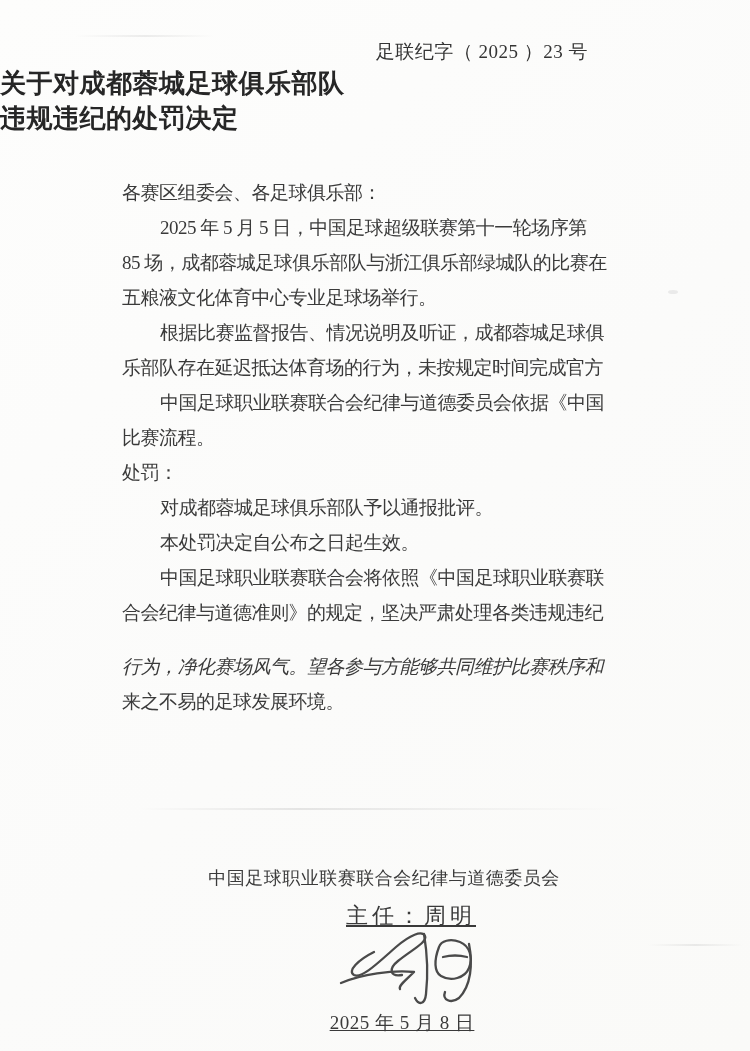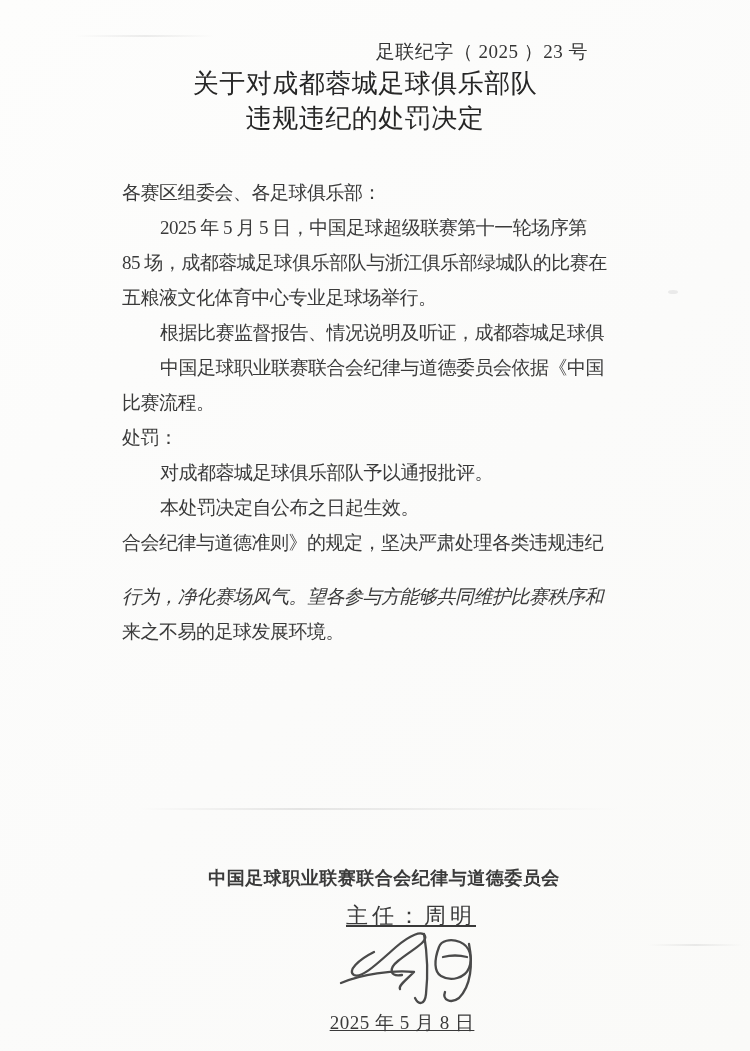--- a/index.html
+++ b/index.html
@@ -26,35 +26,35 @@
   .smudge2{top:333px;left:582px;width:6px;height:3px;border-radius:50%;
     background:rgba(160,160,160,.14);}
 
   .doc-number{
     position:absolute;top:40px;left:0;width:588px;
     text-align:right;font-size:19px;line-height:24px;color:#343434;
     letter-spacing:.5px;white-space:nowrap;
   }
   .title{
     position:absolute;top:66px;left:0;width:730px;
-    text-align:center;font-weight:400;color:#262626;
+    text-align:left;font-weight:700;color:#262626;
     font-size:26px;line-height:35px;letter-spacing:.5px;
   }
   .body-text{
     position:absolute;top:175px;left:122px;width:500px;
     font-size:19px;color:#3a3a3a;letter-spacing:-0.5px;
   }
   .line{height:35px;line-height:35px;white-space:nowrap;}
   .line.ind{padding-left:38px;}
   .line.gap{margin-top:19px;font-style:italic;}
 
   .committee{
     position:absolute;top:866px;left:50%;transform:translateX(-50%);
     margin-left:9px;font-size:18px;line-height:24px;color:#3a3a3a;
-    white-space:nowrap;letter-spacing:.5px;font-weight:bold;
+    white-space:nowrap;letter-spacing:.5px;
   }
   .signer{
     position:absolute;top:904px;left:50%;transform:translateX(-50%);
     margin-left:36px;font-size:22px;line-height:24px;color:#3a3a3a;
     white-space:nowrap;letter-spacing:4px;text-decoration:underline;
   }
   .signature{
     position:absolute;top:924px;left:338px;width:142px;height:84px;
   }
   .signature svg{display:block;width:142px;height:84px;}
@@ -83,25 +83,27 @@
     <div>关于对成都蓉城足球俱乐部队</div>
     <div>违规违纪的处罚决定</div>
   </div>
 
   <div class="body-text">
     <div class="line">各赛区组委会、各足球俱乐部：</div>
     <div class="line ind">2025 年 5 月 5 日，中国足球超级联赛第十一轮场序第</div>
     <div class="line">85 场，成都蓉城足球俱乐部队与浙江俱乐部绿城队的比赛在</div>
     <div class="line">五粮液文化体育中心专业足球场举行。</div>
     <div class="line ind">根据比赛监督报告、情况说明及听证，成都蓉城足球俱</div>
+    <div class="line">乐部队存在延迟抵达体育场的行为，未按规定时间完成官方</div>
     <div class="line ind">中国足球职业联赛联合会纪律与道德委员会依据《中国</div>
     <div class="line">比赛流程。</div>
     <div class="line">处罚：</div>
     <div class="line ind">对成都蓉城足球俱乐部队予以通报批评。</div>
     <div class="line ind">本处罚决定自公布之日起生效。</div>
+    <div class="line ind">中国足球职业联赛联合会将依照《中国足球职业联赛联</div>
     <div class="line">合会纪律与道德准则》的规定，坚决严肃处理各类违规违纪</div>
     <div class="line gap">行为，净化赛场风气。望各参与方能够共同维护比赛秩序和</div>
     <div class="line">来之不易的足球发展环境。</div>
   </div>
 
   <div class="committee">中国足球职业联赛联合会纪律与道德委员会</div>
   <div class="signer">主任：周明</div>
 
   <div class="signature">
     <svg viewBox="0 0 142 84" xmlns="http://www.w3.org/2000/svg">

